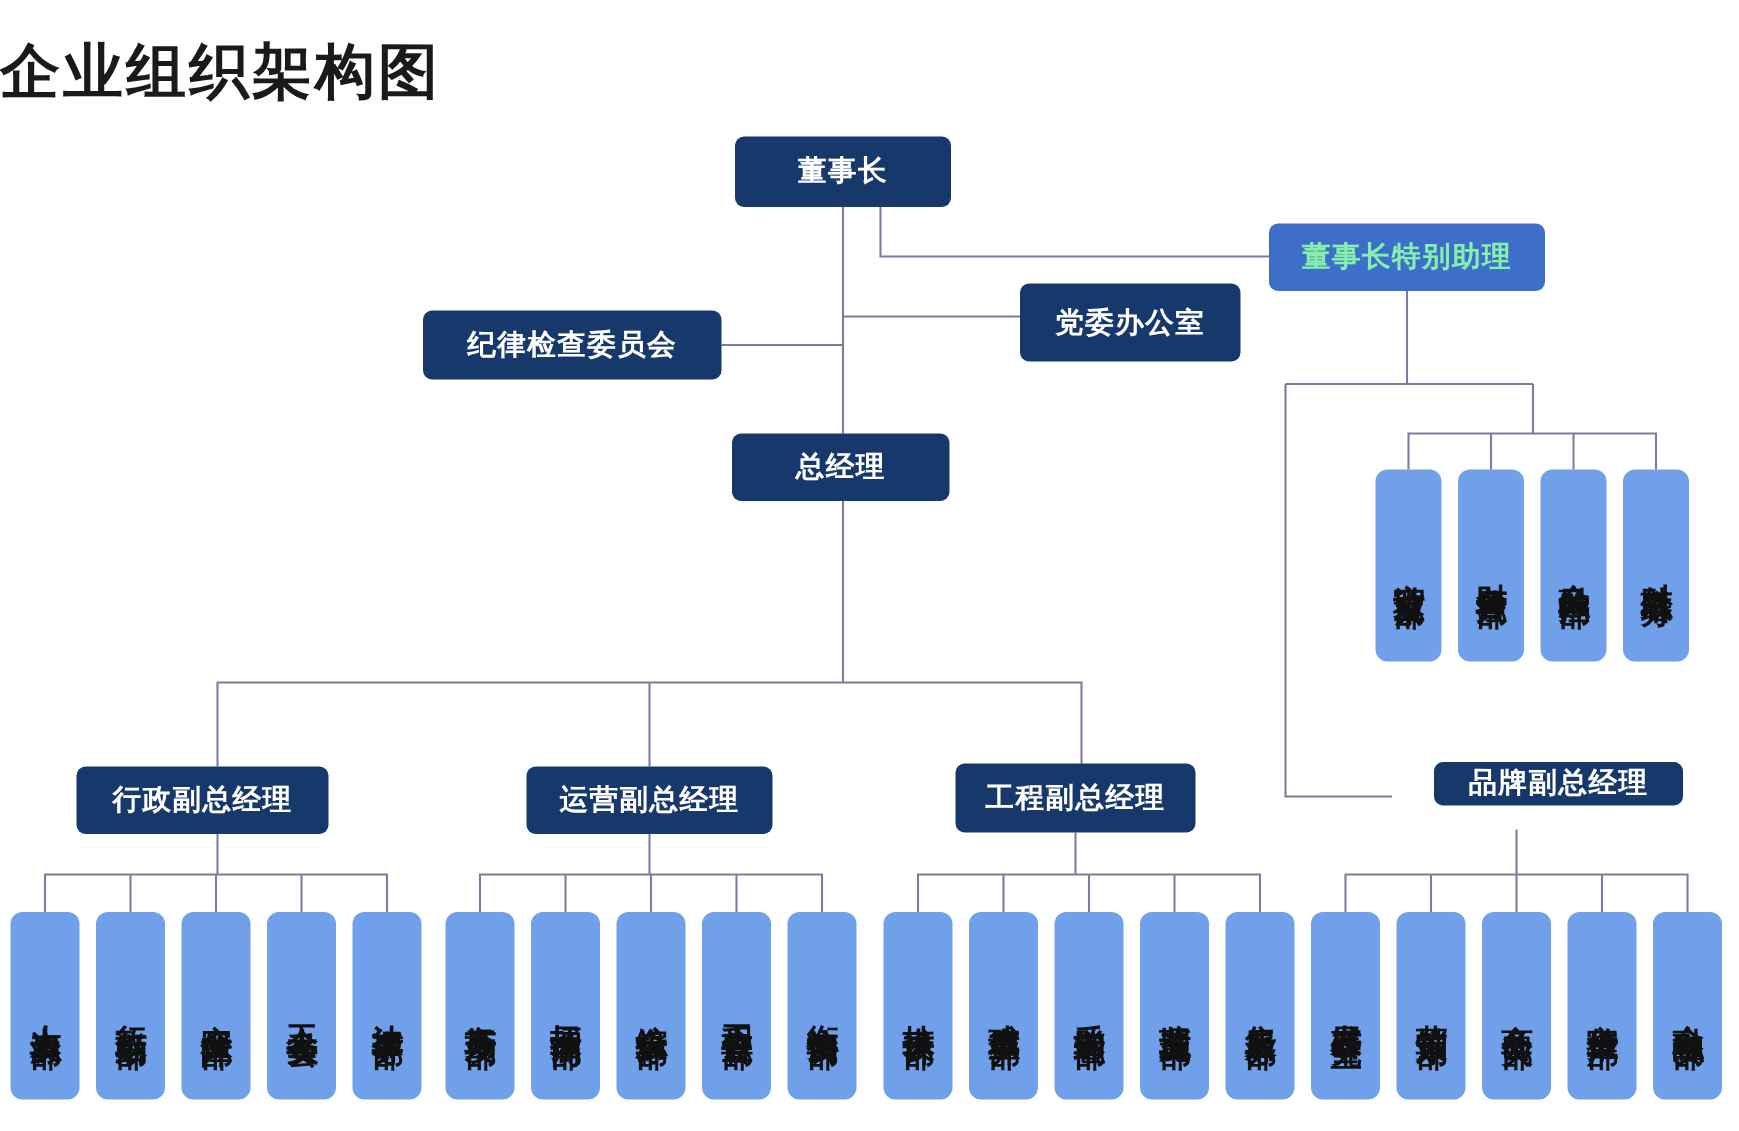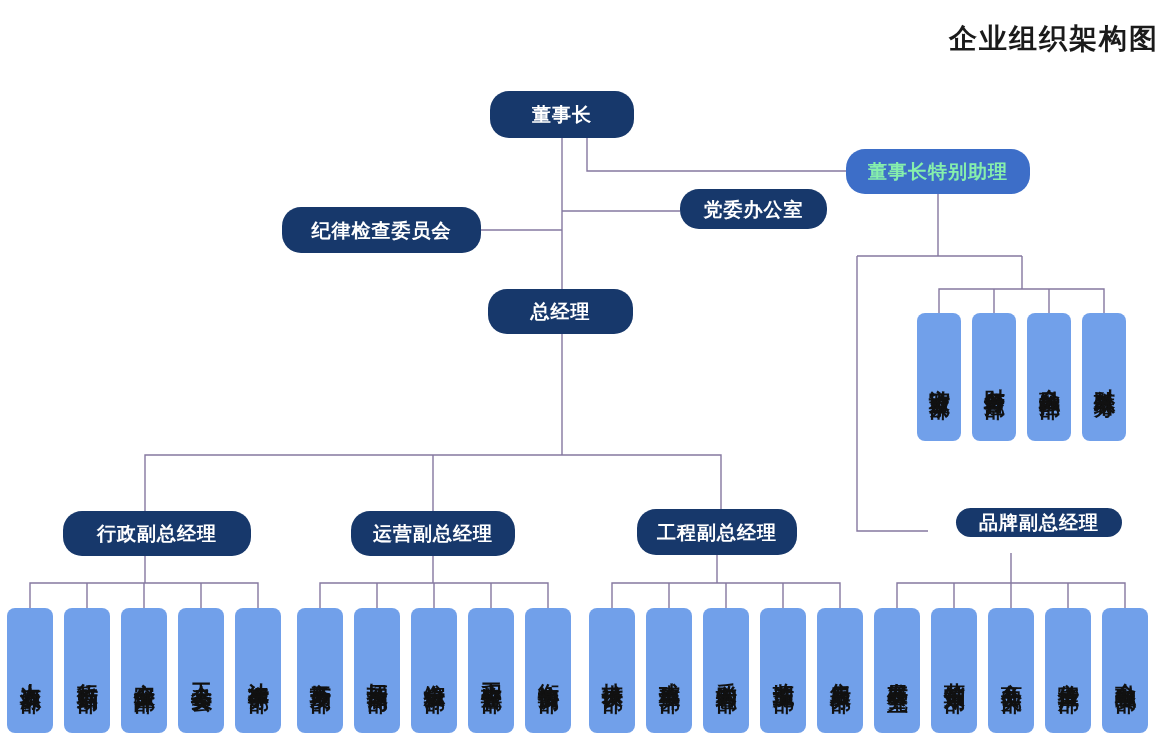--- a/index.html
+++ b/index.html
@@ -5,30 +5,30 @@
   html,body{margin:0;padding:0;background:#ffffff;}
   #stage{
     position:relative;
     width:1159px;height:754px;
     background:#ffffff;
     font-family:"DejaVu Sans",sans-serif;
     overflow:hidden;
   }
   #title{
     position:absolute;top:20px;left:0;width:100%;
-    text-align:right;
-    font-size:28px;font-weight:600;color:#1a1a1a;
+    text-align:left;
+    font-size:40px;font-weight:600;color:#1a1a1a;
     letter-spacing:2px;
   }
   svg.lines{position:absolute;left:0;top:0;}
   .node{
     position:absolute;
     box-sizing:border-box;
     display:flex;align-items:center;justify-content:center;
-    border-radius:19px;
+    border-radius:6px;
     line-height:1.1;
   }
   .node.dark{
     background:#17386B;color:#ffffff;
     font-size:19px;font-weight:600;letter-spacing:1px;
   }
   .node.med{
     background:#3D6EC8;color:#86efac;
     font-size:19px;font-weight:600;letter-spacing:1px;
   }
@@ -58,30 +58,30 @@
       <path d="M938 194 V256 M857 256 H1022 M857 256 V531 H928 M1022 256 V289 M939 313 V289 H1104 V313 M994 289 V313 M1049 289 V313"></path>
       <path d="M145 556 V583 M30 608 V583 H258 V608 M87 583 V608 M144 583 V608 M201 583 V608"></path>
       <path d="M433 556 V583 M320 608 V583 H548 V608 M377 583 V608 M434 583 V608 M491 583 V608"></path>
       <path d="M717 555 V583 M612 608 V583 H840 V608 M669 583 V608 M726 583 V608 M783 583 V608"></path>
       <path d="M1011 553 V583 M897 608 V583 H1125 V608 M954 583 V608 M1011 583 V608 M1068 583 V608"></path>
     </g>
   </svg>
 
   <div class="node dark" style="left:490px;top:91px;width:144px;height:47px">董事长</div>
   <div class="node med" style="left:846px;top:149px;width:184px;height:45px">董事长特别助理</div>
-  <div class="node dark" style="left:680px;top:189px;width:147px;height:40px">党委办公室</div>
+  <div class="node dark" style="left:680px;top:189px;width:147px;height:52px">党委办公室</div>
   <div class="node dark" style="left:282px;top:207px;width:199px;height:46px">纪律检查委员会</div>
   <div class="node dark" style="left:488px;top:289px;width:145px;height:45px">总经理</div>
 
   <div class="node vert" style="left:917px;top:313px;width:44px;height:128px">审计监察部</div>
   <div class="node vert" style="left:972px;top:313px;width:44px;height:128px">财务管控部</div>
   <div class="node vert" style="left:1027px;top:313px;width:44px;height:128px">金融风控部</div>
   <div class="node vert" style="left:1082px;top:313px;width:44px;height:128px">对外联络办</div>
 
-  <div class="node dark" style="left:63px;top:511px;width:188px;height:45px">行政副总经理</div>
+  <div class="node dark" style="left:51px;top:511px;width:168px;height:45px">行政副总经理</div>
   <div class="node dark" style="left:637px;top:509px;width:160px;height:46px">工程副总经理</div>
   <div class="node dark" style="left:351px;top:511px;width:164px;height:45px">运营副总经理</div>
   <div class="node dark" style="left:956px;top:508px;width:166px;height:29px">品牌副总经理</div>
 
   <div class="node vert" style="left:7px;top:608px;width:46px;height:125px">人力资源部</div>
   <div class="node vert" style="left:64px;top:608px;width:46px;height:125px">行政后勤部</div>
   <div class="node vert" style="left:121px;top:608px;width:46px;height:125px">安全保障部</div>
   <div class="node vert" style="left:178px;top:608px;width:46px;height:125px">工会委员会</div>
   <div class="node vert" style="left:235px;top:608px;width:46px;height:125px">法律事务部</div>
 

